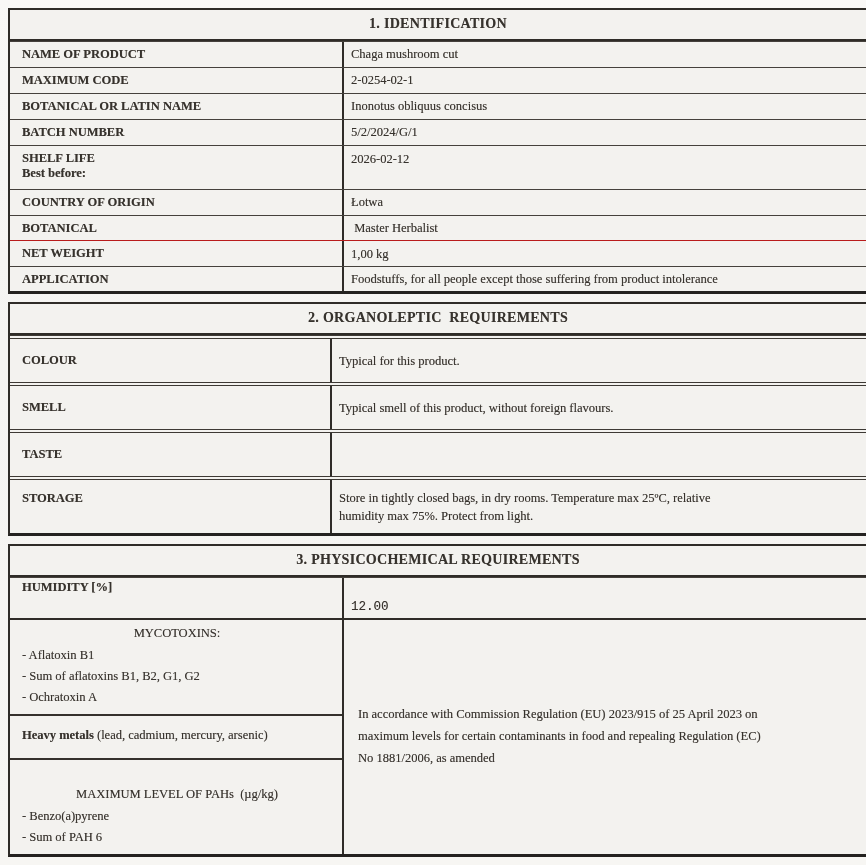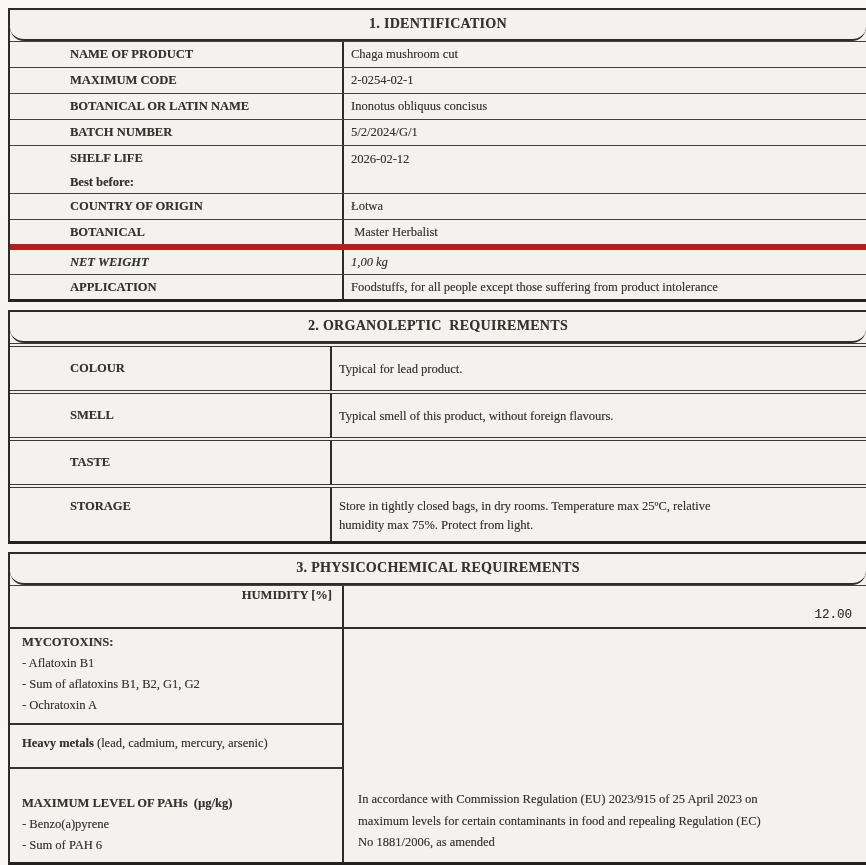--- a/index.html
+++ b/index.html
@@ -29,21 +29,20 @@
     margin-bottom:8px;
   }
   .tbl-title{
     text-align:center;
     font-weight:bold;
     font-size:14px;
     letter-spacing:0.3px;
     white-space:pre-wrap;
     padding:6px 0 7px 0;
     border-bottom:2px solid #2f2c28;
-    border-radius:14px;
   }
   .row{
     display:grid;
     box-sizing:border-box;
     border-top:1.5px solid #45413c;
     align-items:center;
   }
   .row:first-of-type{border-top:none;}
   .cols-s1{grid-template-columns:334px 1fr;}
   .cols-s2{grid-template-columns:322px 1fr;}
@@ -51,57 +50,56 @@
   .lbl{
     font-weight:bold;
     font-size:12.5px;
     padding:3px 10px 3px 12px;
     border-right:2px solid #2f2c28;
     align-self:stretch;
     display:flex;
     flex-direction:column;
     justify-content:center;
     box-sizing:border-box;
-    margin-left:48px;
   }
   .val{
     font-size:12.5px;
     padding:3px 14px 3px 7px;
     white-space:pre-wrap;
     line-height:1.45;
   }
   
   .h26{min-height:26px;}
   .h23{min-height:23px;}
   .h44{min-height:44px;}
-  .thick-top{border-top:6px solid #b91c1c;font-style:italic;}
-  .two-line-label{justify-content:flex-start;gap:9px;padding-top:5px;}
+  .thick-top{border-top:1px solid #b91c1c;}
+  .two-line-label{justify-content:flex-start;padding-top:5px;}
   .top-val{align-self:start;padding-top:4px;}
 
   
   .s2-row{min-height:47px;border-top:4px double #3d3934;}
   .s2-row:first-of-type{border-top:none;}
   .s2-storage{min-height:57px;align-items:start;}
   .s2-storage .lbl{justify-content:flex-start;padding-top:11px;}
   .s2-storage .val{padding-top:9px;max-width:470px;}
 
   
-  .hum-row{min-height:22px;align-items:start;text-align:right;}
+  .hum-row{min-height:22px;align-items:start;}
   .hum-row .lbl{padding-top:2px;padding-bottom:2px;justify-content:flex-start;}
   .hum-row .val{padding-top:20px;padding-bottom:2px;font-family:Liberation Mono, monospace;}
   .s3-grid{display:grid;grid-template-columns:334px 1fr;border-top:2px solid #2f2c28;}
   .s3-left{border-right:2px solid #2f2c28;display:flex;flex-direction:column;}
   .s3-cell{padding:3px 10px 6px 12px;font-size:12.5px;line-height:1.7;box-sizing:border-box;}
   .s3-cell + .s3-cell{border-top:2px solid #35312c;}
-  .s3-head{font-weight:bold;white-space:pre-wrap;}
+  .s3-head{font-weight:normal;white-space:pre-wrap;text-align:center;}
   .s3-item{white-space:pre-wrap;}
   .cell-myco{min-height:90px;}
   .cell-heavy{min-height:44px;display:flex;align-items:center;}
   .cell-pah{min-height:68px;padding-top:24px;}
-  .s3-right{display:flex;align-items:flex-end;box-sizing:border-box;padding:8px 30px 8px 14px;border-radius:9px;}
+  .s3-right{display:flex;align-items:center;box-sizing:border-box;padding:8px 30px 8px 14px;border-radius:9px;}
   .reg-note{font-size:12.5px;line-height:1.75;white-space:pre-wrap;}
 </style>
 </head>
 <body>
 
 <div class="page">
 
   <div class="tbl">
     <div class="tbl-title">1. IDENTIFICATION</div>
 
@@ -144,21 +142,21 @@
       <div class="lbl">APPLICATION</div>
       <div class="val">Foodstuffs, for all people except those suffering from product intolerance</div>
     </div>
   </div>
 
   <div class="tbl">
     <div class="tbl-title">2. ORGANOLEPTIC  REQUIREMENTS</div>
 
     <div class="row cols-s2 s2-row">
       <div class="lbl">COLOUR</div>
-      <div class="val">Typical for lead product.</div>
+      <div class="val">Typical for this product.</div>
     </div>
     <div class="row cols-s2 s2-row">
       <div class="lbl">SMELL</div>
       <div class="val">Typical smell of this product, without foreign flavours.</div>
     </div>
     <div class="row cols-s2 s2-row">
       <div class="lbl">TASTE</div>
     </div>
     <div class="row cols-s2 s2-row s2-storage">
       <div class="lbl">STORAGE</div>

